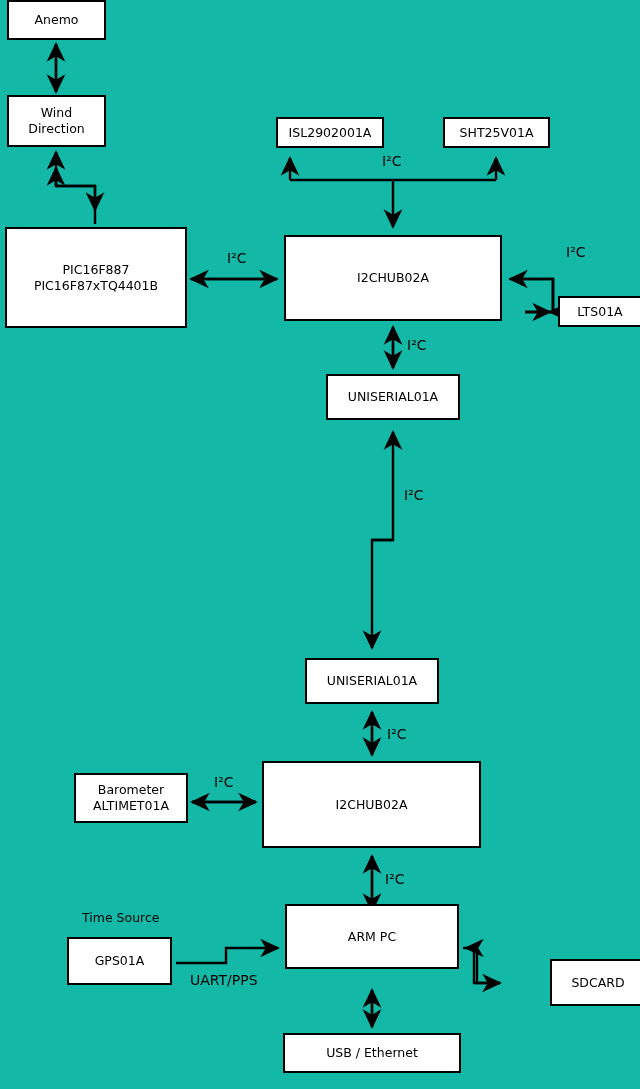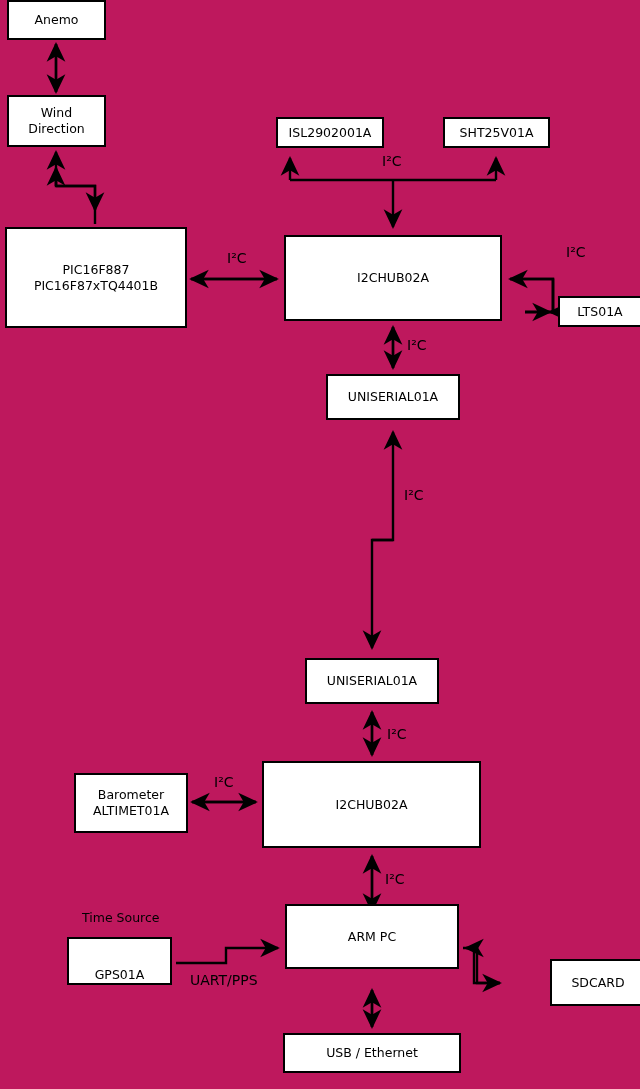--- a/index.html
+++ b/index.html
@@ -10,21 +10,21 @@
   body {
     width: 640px;
     height: 1089px;
     font-family: "DejaVu Sans", "Liberation Sans", sans-serif;
     overflow: hidden;
   }
   #diagram-root {
     position: relative;
     width: 640px;
     height: 1089px;
-    background: #be185d;
+    background: #14b8a6;
   }
   svg#wires {
     position: absolute;
     left: 0;
     top: 0;
     width: 640px;
     height: 1089px;
   }
   .node {
     position: absolute;
@@ -180,30 +180,30 @@
   </div>
 
   <div class="node" style="left:326px; top:374px; width:134px; height:46px;">
     <span class="node-label">UNISERIAL01A</span>
   </div>
 
   <div class="node" style="left:305px; top:658px; width:134px; height:46px;">
     <span class="node-label">UNISERIAL01A</span>
   </div>
 
-  <div class="node" style="left:74px; top:773px; width:114px; height:60px;">
+  <div class="node" style="left:74px; top:773px; width:114px; height:50px;">
     <span class="node-label">Barometer
 ALTIMET01A</span>
   </div>
 
   <div class="node" style="left:262px; top:761px; width:219px; height:87px;">
     <span class="node-label">I2CHUB02A</span>
   </div>
 
-  <div class="node" style="left:67px; top:937px; width:105px; height:48px;align-items:flex-end;">
+  <div class="node" style="left:67px; top:937px; width:105px; height:48px;">
     <span class="node-label">GPS01A</span>
   </div>
 
   <div class="node" style="left:285px; top:904px; width:174px; height:65px;">
     <span class="node-label">ARM PC</span>
   </div>
 
   <div class="node" style="left:506px; top:959px; width:96px; height:47px;margin-left:44px;">
     <span class="node-label">SDCARD</span>
   </div>

